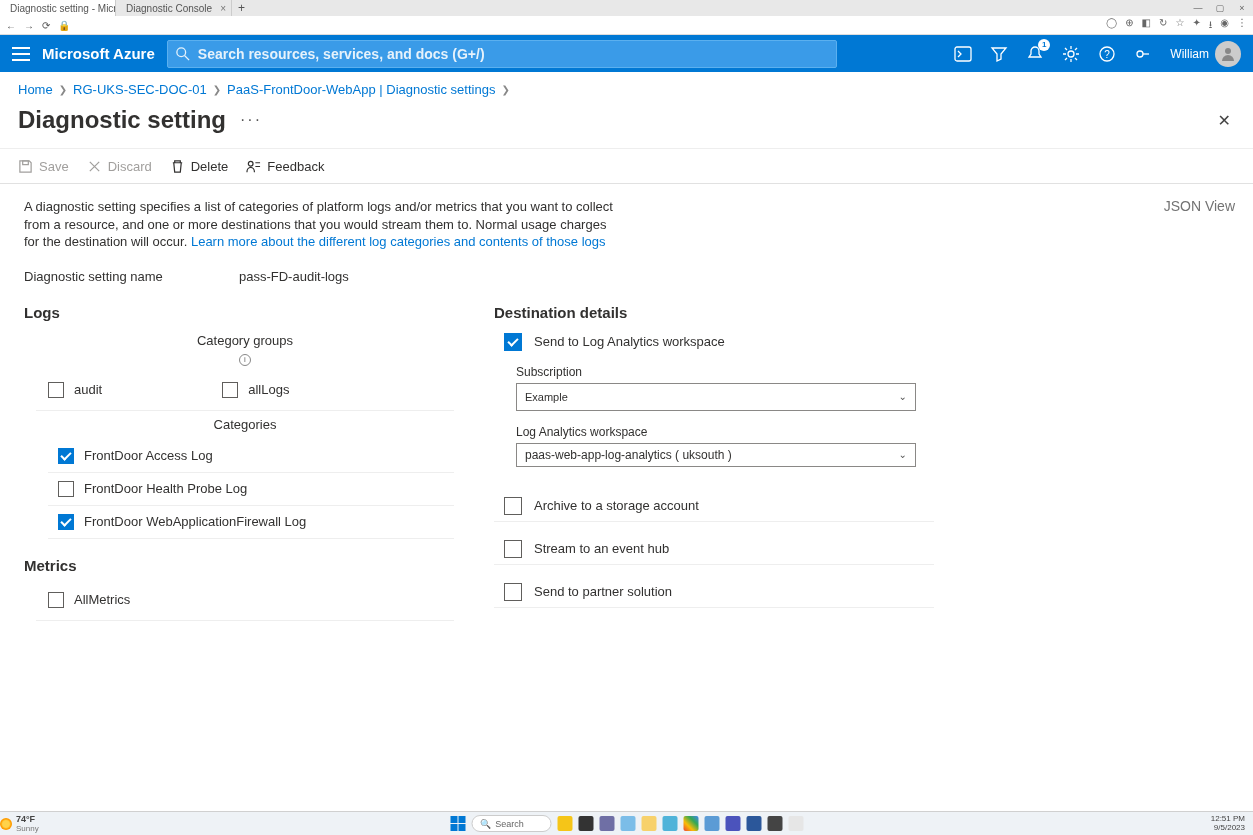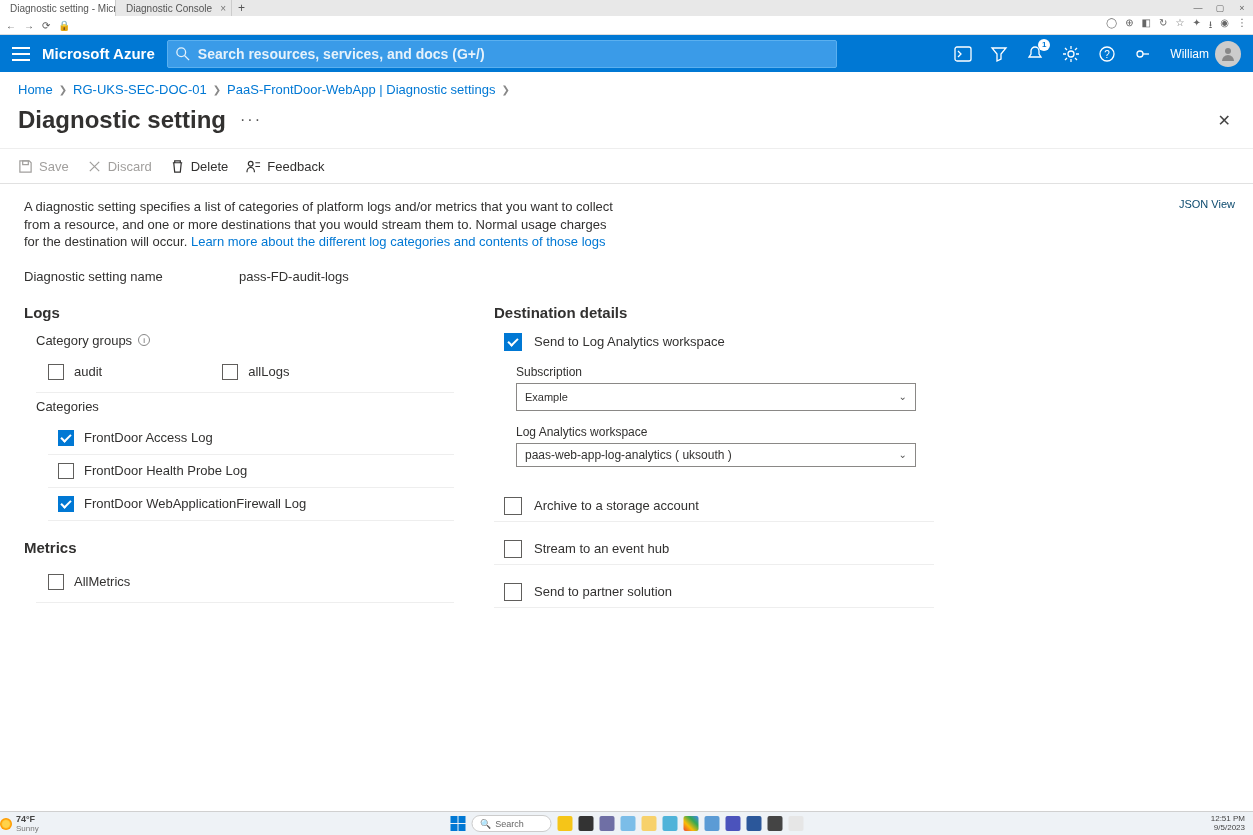--- a/index.html
+++ b/index.html
@@ -47,32 +47,32 @@
   
   .toolbar { height:36px; border-top:1px solid #eee; border-bottom:1px solid #e1e1e1; display:flex; align-items:center; padding:0 18px; gap:18px; font-size:13px; }
   .tb-btn { display:flex; align-items:center; gap:6px; color:#323130; }
   .tb-btn.disabled { color:#a19f9d; }
   .tb-icon { width:15px; height:15px; }
 
   
   .content { padding: 14px 24px; display:flex; flex-direction:column; gap:8px; }
   .desc { max-width: 600px; font-size:13px; line-height:1.35; }
   .desc a { color:#0078d4; text-decoration:none; }
-  .json-view { position:absolute; right:18px; top:198px; color:#0c4a6e; font-size:11px; }
+  .json-view { position:absolute; right:18px; top:198px; color:#737373; font-size:14px; }
 
   .field-row { display:flex; align-items:center; margin-top:10px; }
   .field-label-inline { width:215px; font-size:13px; }
   .field-value-inline { font-size:13px; }
 
   .columns { display:flex; gap:40px; margin-top:12px; }
   .col { }
   .col-left { width:430px; }
   .col-right { width:440px; }
   .section-head { font-size:15px; font-weight:600; margin-bottom:12px; }
-  .subhead { font-size:13px; margin:6px 0 10px 12px; display:flex; align-items:center; gap:6px; }
+  .subhead { font-size:13px; margin:6px 0 10px 12px; display:flex; align-items:center; gap:6px;flex-direction:column; }
   .info-icon { width:12px; height:12px; border:1px solid #888; border-radius:50%; font-size:8px; display:flex; align-items:center; justify-content:center; color:#666; }
 
   .check-row { display:flex; align-items:center; gap:10px; font-size:13px; padding:6px 0; }
   .check-row.indent1 { margin-left:24px; }
   .check-row.indent2 { margin-left:34px; }
   .group-pair { display:flex; gap:120px; margin-left:24px; }
   .sep { border-bottom:1px solid #eee; margin:6px 0 6px 12px; }
   .sep-cat { border-bottom:1px solid #eee; margin:2px 0 2px 24px; }
 
   .checkbox { width:16px; height:16px; border:1px solid #605e5c; background:#fff; display:flex; align-items:center; justify-content:center; flex-shrink:0; }

